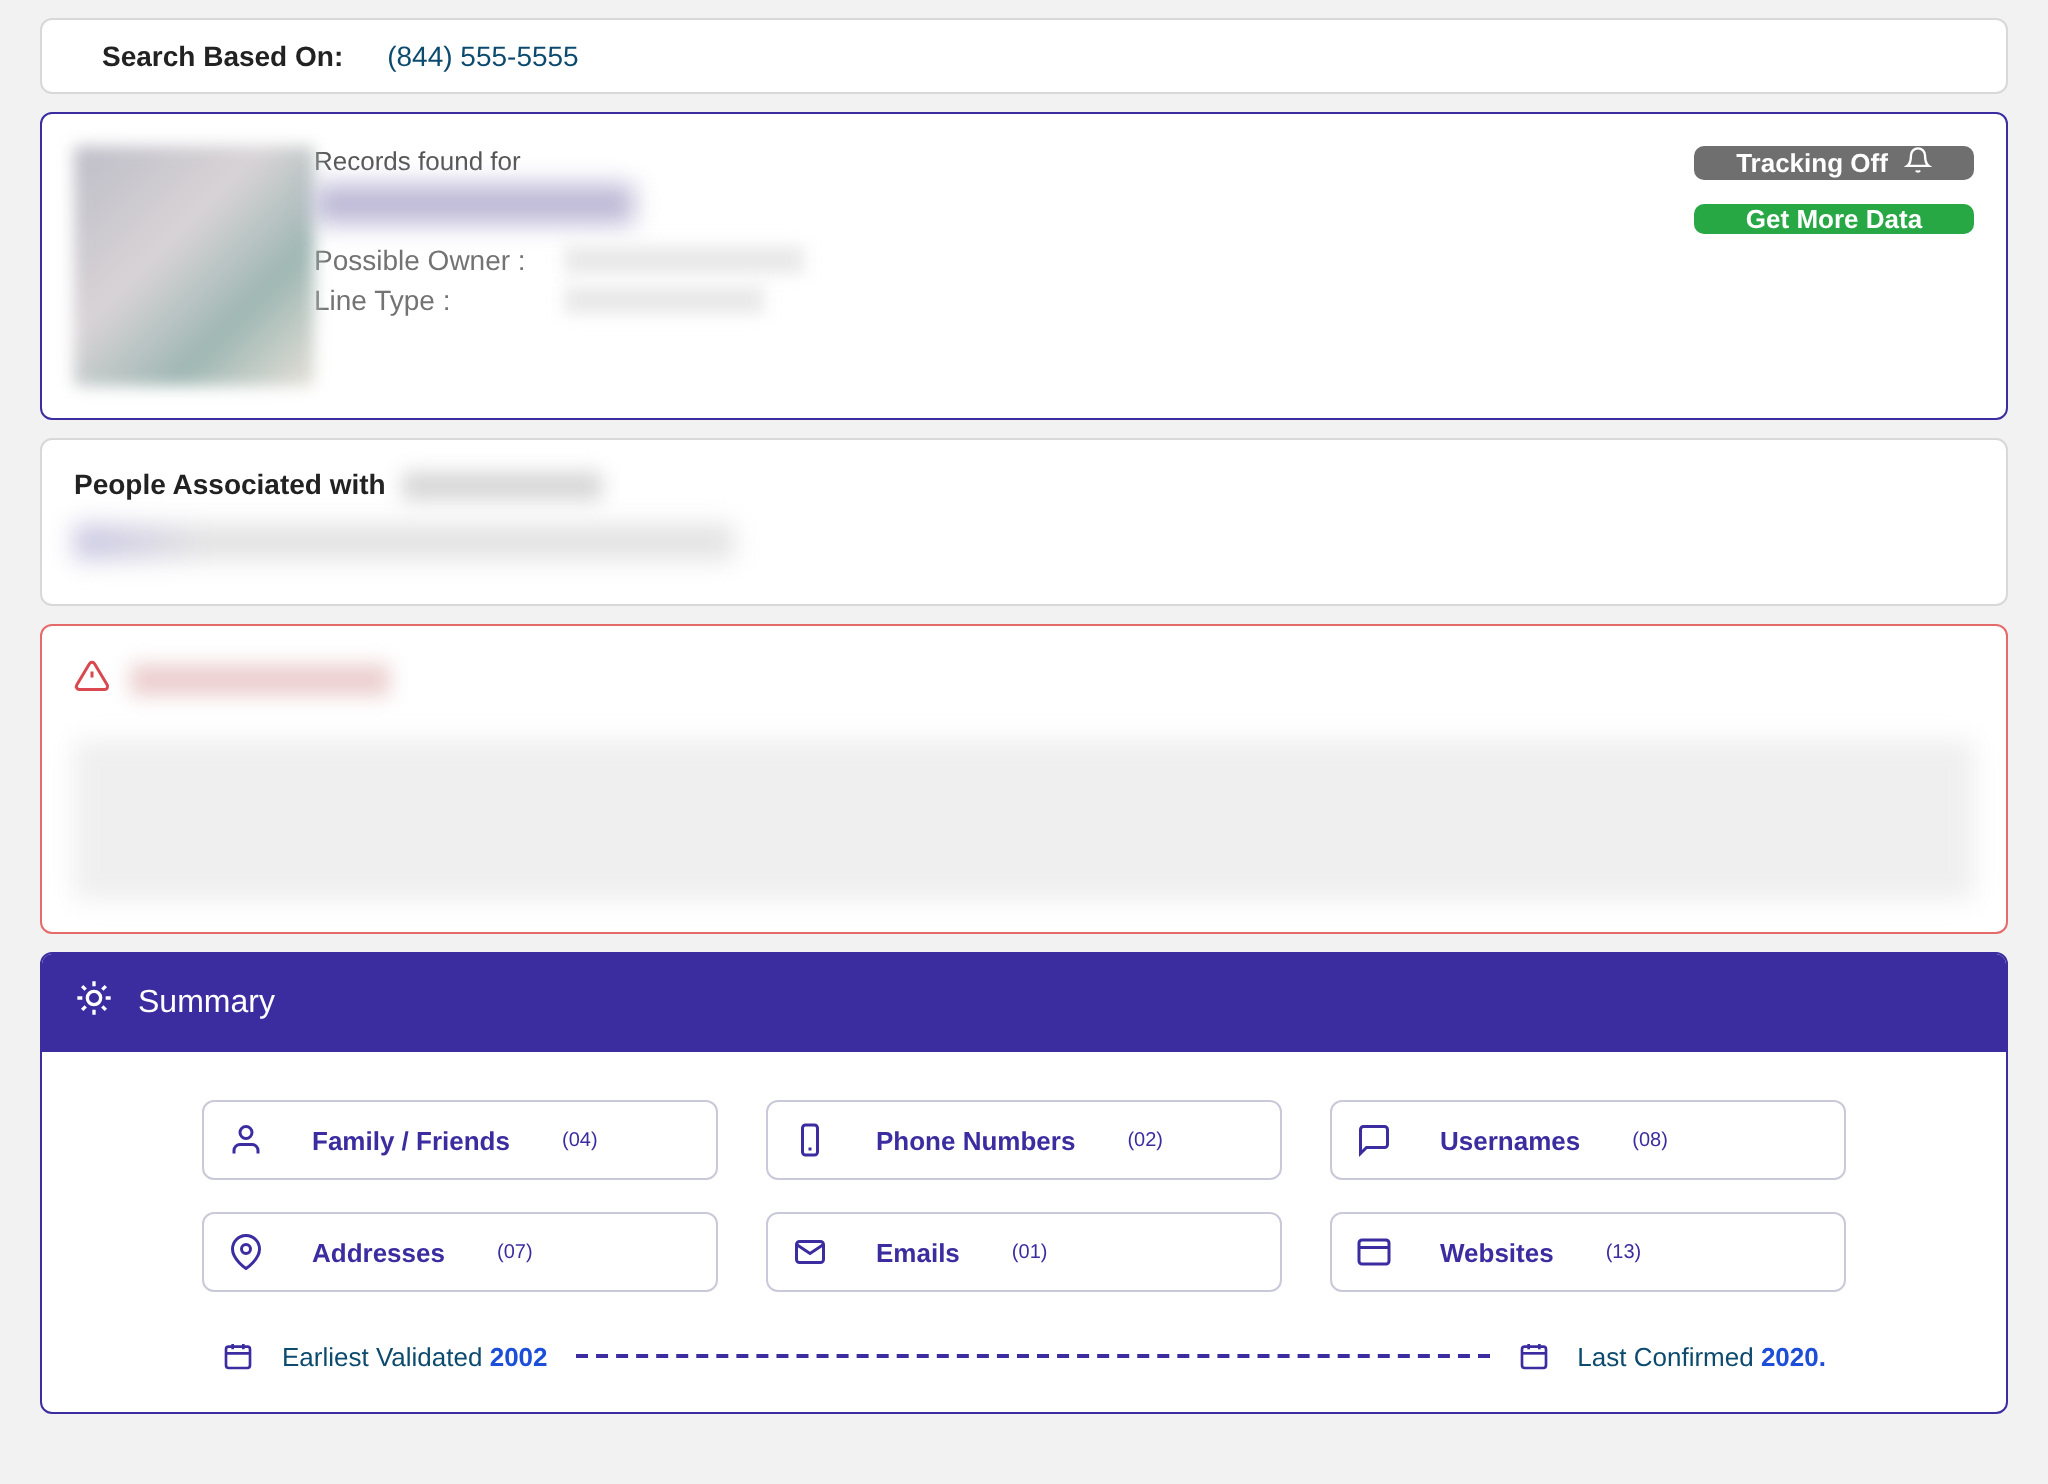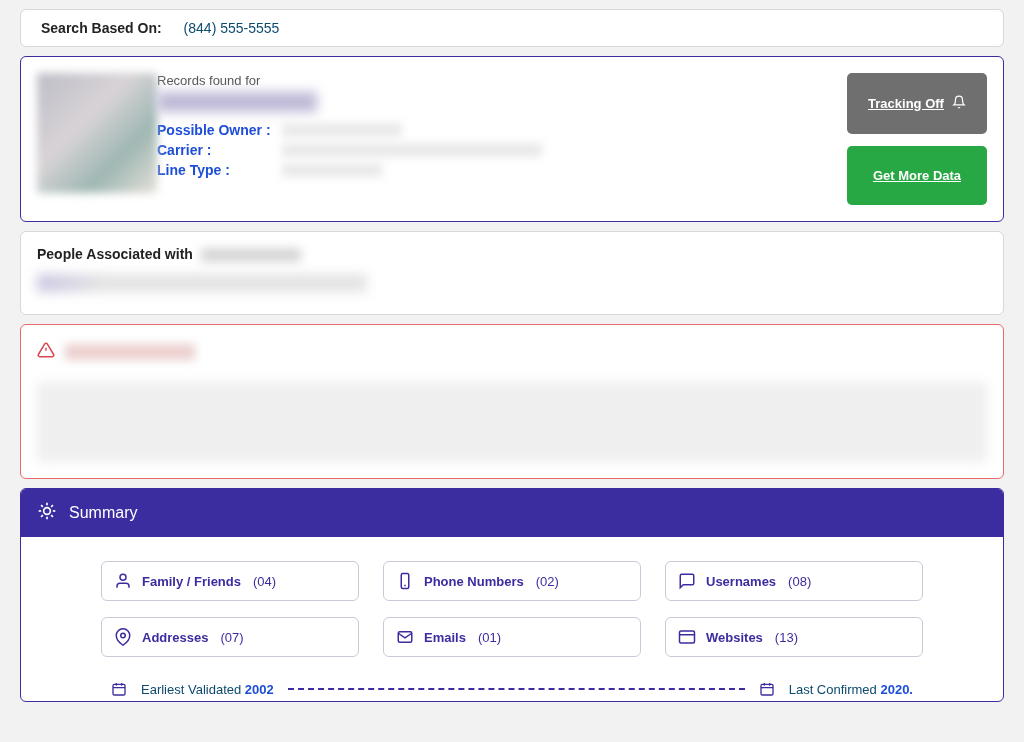--- a/index.html
+++ b/index.html
@@ -15,21 +15,21 @@
   }
   .card {
     background: #fff;
     border: 1px solid #d8d8d8;
     border-radius: 6px;
     margin: 9px 0;
     position: relative;
   }
   
   .search-card {
-    padding: 10px 20px;
+    padding: 10px 30px;
     display: flex;
     align-items: flex-start;
     gap: 22px;
   }
   .search-label { font-weight: 700; color:#222; }
   .search-value { color:#0c4a6e; }
 
   
   .profile-card {
     border: 1px solid #3b2da0;
@@ -45,35 +45,34 @@
   }
   .profile-info { flex: 1; }
   .records-for { color:#555; font-size:13px; margin-bottom:4px; }
   .blur-name {
     height: 20px; width:160px;
     background:#bdb9d6;
     filter: blur(6px);
     margin-bottom: 10px;
   }
   .info-row { margin: 4px 0; display:flex; gap:10px; align-items:center; }
-  .info-label { font-weight:700; color:#1d4ed8; min-width:115px; }
+  .info-label { font-weight:400; color:#737373; min-width:115px; }
   .blur-val {
     height:14px; background:#e9e9e9; filter:blur(4px);
   }
   .bv1 { width:120px; }
   .bv2 { width:260px; }
   .bv3 { width:100px; }
 
   .profile-actions { display:flex; flex-direction:column; gap:12px; min-width:140px; }
   .btn {
-    border:none; border-radius:5px; padding:22px 14px;
+    border:none; border-radius:5px; padding:0 14px;
     font-weight:700; color:#fff; cursor:pointer;
     display:flex; align-items:center; justify-content:center; gap:8px;
     font-size:13px;
-    text-decoration:underline;
   }
   .btn-gray { background:#6f6f6f; }
   .btn-green { background:#28a745;text-align:center; }
 
   
   .assoc-card { padding: 14px 16px 22px 16px; }
   .assoc-title { font-weight:700; color:#222; display:inline-block; }
   .assoc-blur-inline { display:inline-block; width:100px; height:14px; background:#d6d6d6; filter:blur(5px); vertical-align:middle; margin-left:4px;}
   .assoc-blur-row { margin-top:12px; height:18px; width:330px; background:linear-gradient(90deg,#c9c6e2 0%, #e3e3e3 20%, #e3e3e3 100%); filter:blur(6px);}
 
@@ -85,20 +84,21 @@
   .alert-head { display:flex; align-items:center; gap:10px; }
   .alert-icon-wrap { color:#d9484f; }
   .alert-blur-head { width:130px; height:16px; background:#eccfcf; filter:blur(5px);}
   .alert-blur-body { margin-top:20px; height:80px; background:#efefef; filter:blur(6px);}
 
   
   .summary-card {
     border: 1px solid #3b2da0;
     border-radius:6px;
     overflow:hidden;
+    padding-bottom: 16px;
   }
   .summary-header {
     background:#3b2da0;
     color:#fff;
     display:flex;
     align-items:center;
     gap:12px;
     padding: 12px 16px;
     font-size:16px;
     font-weight:400;
@@ -108,27 +108,27 @@
     display:grid;
     grid-template-columns: repeat(3, 1fr);
     gap: 16px 24px;
   }
   .chip {
     border:1px solid #c9c9d9;
     border-radius:6px;
     padding: 10px 12px;
     display:flex;
     align-items:center;
-    gap:10px;
+    gap:24px;
     cursor:pointer;
     background:#fff;
   }
   .chip-icon { color:#3b2da0; display:flex; align-items:center; }
   .chip-label { color:#3b2da0; font-weight:700; font-size:13px; }
-  .chip-count { color:#3b2da0; font-weight:400; font-size:13px; margin-left:2px;}
+  .chip-count { color:#3b2da0; font-weight:400; font-size:10px; margin-left:2px;}
 
   .timeline-row {
     padding: 12px 90px 4px 90px;
     display:flex;
     align-items:center;
     gap:14px;
     color:#3b2da0;
     font-size:13px;
   }
   .tl-text { color:#0c4a6e; }
@@ -149,24 +149,20 @@
 </div>
 
 <div class="card profile-card">
   <div class="avatar"></div>
   <div class="profile-info">
     <div class="records-for">Records found for</div>
     <div class="blur-name"></div>
     <div class="info-row">
       <span class="info-label">Possible Owner :</span>
       <span class="blur-val bv1"></span>
-    </div>
-    <div class="info-row">
-      <span class="info-label">Carrier :</span>
-      <span class="blur-val bv2"></span>
     </div>
     <div class="info-row">
       <span class="info-label">Line Type :</span>
       <span class="blur-val bv3"></span>
     </div>
   </div>
   <div class="profile-actions">
     <button class="btn btn-gray">
       <span>Tracking Off</span>
       <span class="bell-icon">

